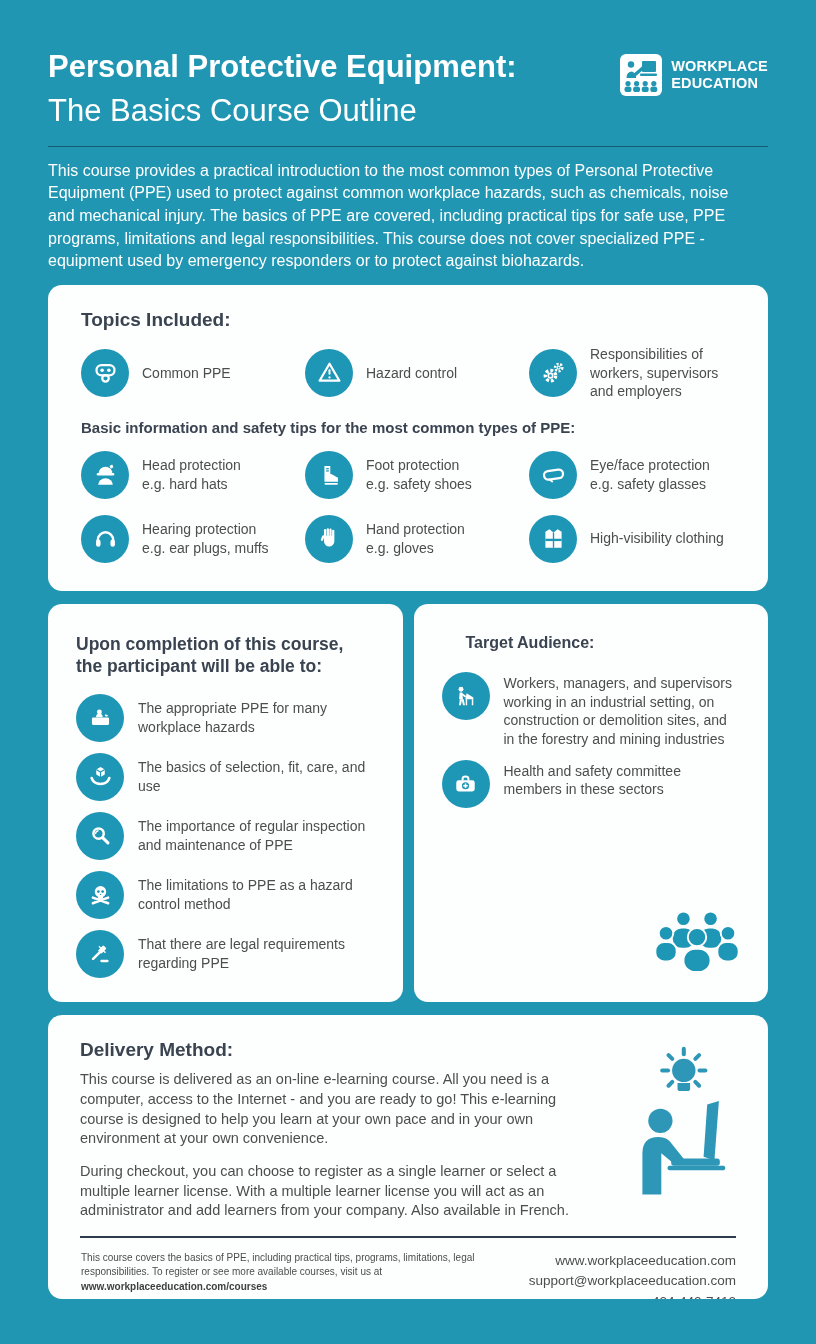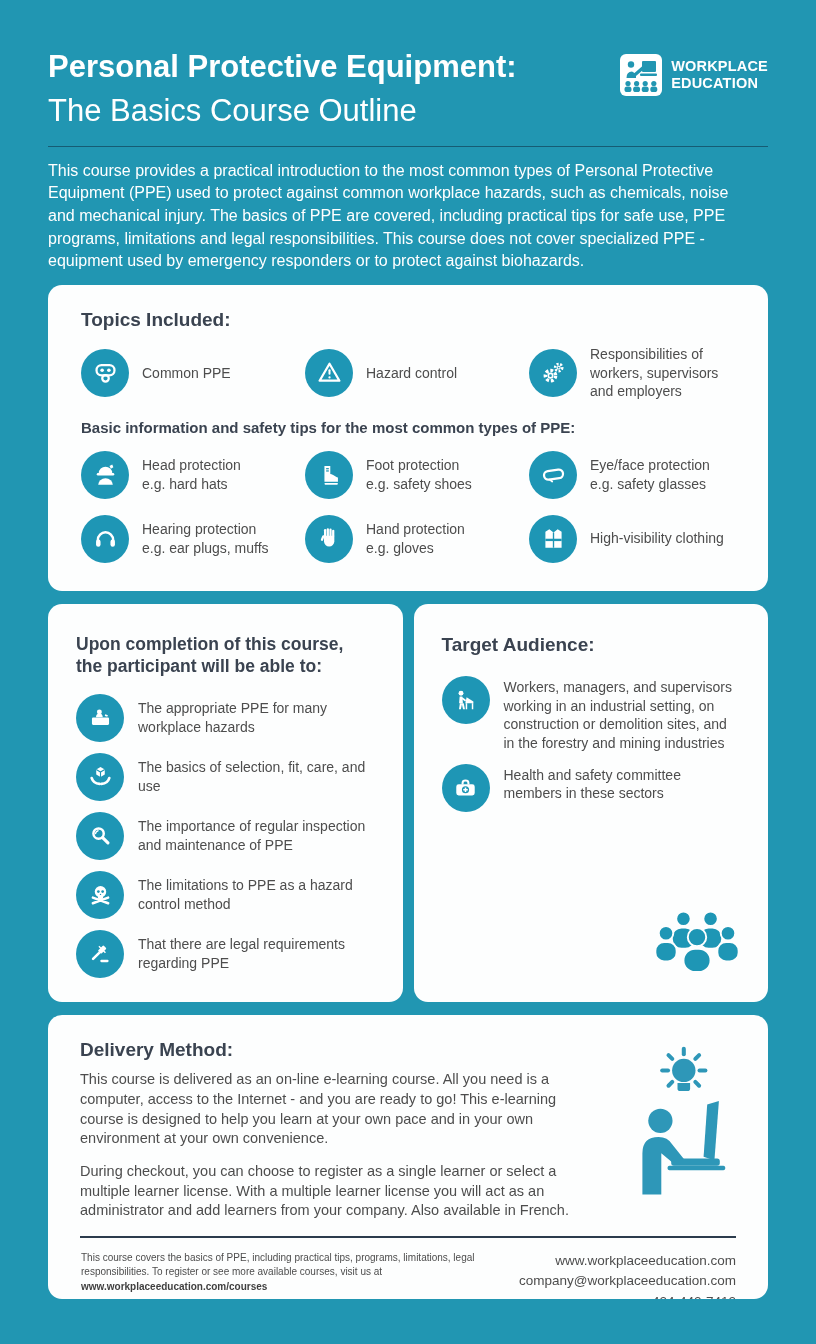--- a/index.html
+++ b/index.html
@@ -34,21 +34,21 @@
   .circ svg{display:block;}
   .ilabel{color:var(--body-text);font-size:14px;line-height:1.32;white-space:pre-line;}
   .subhead{color:var(--heading);font-size:15px;font-weight:bold;margin-top:18px;}
   .tgrid.ppe{margin-top:15px;}
   .tgrid.ppe2{margin-top:16px;}
 
   
   .mid{display:flex;gap:11px;margin-top:13px;height:398px;}
   .mid .card{flex:1;padding:30px 28px 26px 28px;display:flex;flex-direction:column;}
   .mid .card-h2{color:var(--heading);font-size:17.5px;font-weight:bold;line-height:1.25;}
-  .mid .card-h3{color:var(--heading);font-size:19px;font-weight:bold;}
+  .mid .card-h3{color:var(--heading);font-size:16px;font-weight:bold;margin-left:24px;}
   .outcome{display:flex;align-items:center;gap:14px;margin-bottom:11px;}
   .outcome:last-child{margin-bottom:0;}
   .outcomes-list{margin-top:16px;}
   .aud-list{margin-top:20px;}
   .aud{display:flex;align-items:flex-start;gap:14px;margin-bottom:12px;}
   .aud .ilabel{padding-top:2px;}
   .people{margin-top:auto;align-self:flex-end;}
 
   
   .delivery-card{margin-top:13px;height:284px;padding:24px 32px;position:relative;}
@@ -370,19 +370,19 @@
         </g>
       </svg>
     </span>
 
     <hr class="divider">
 
     <div class="foot">
       <p class="foot-note"><span>This course covers the basics of PPE, including practical tips, programs, limitations, legal responsibilities. To register or see more available courses, visit us at </span><b>www.workplaceeducation.com/courses</b></p>
       <div class="foot-contact">
         <div>www.workplaceeducation.com</div>
-        <div>company@workplaceeducation.com</div>
+        <div>support@workplaceeducation.com</div>
         <div>424-442-7412</div>
       </div>
     </div>
   </div>
 
 </div>
 
 </body></html>

